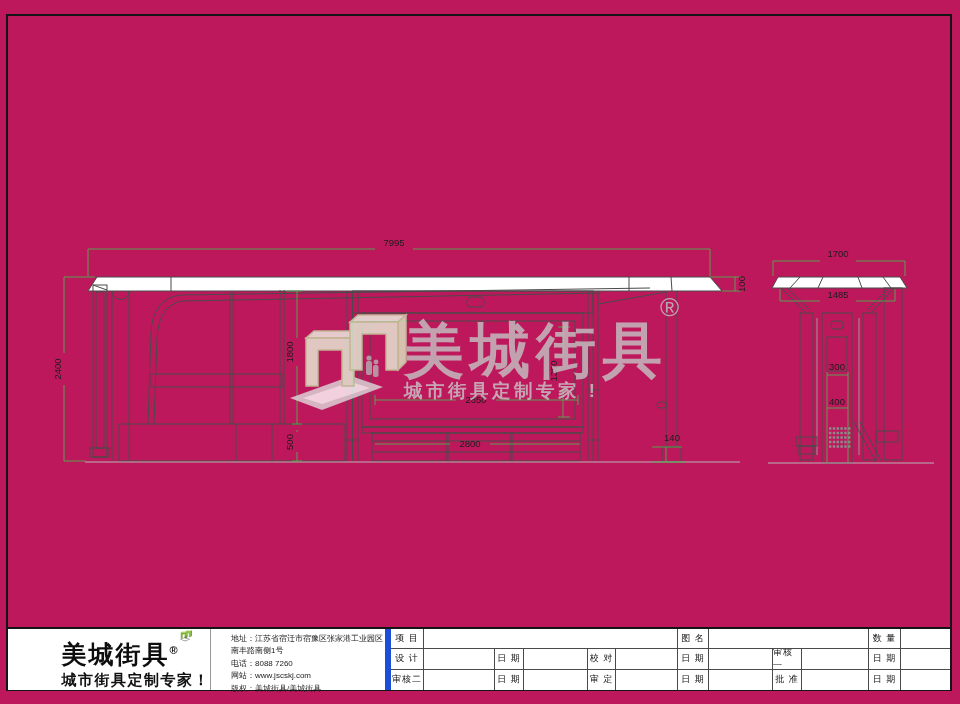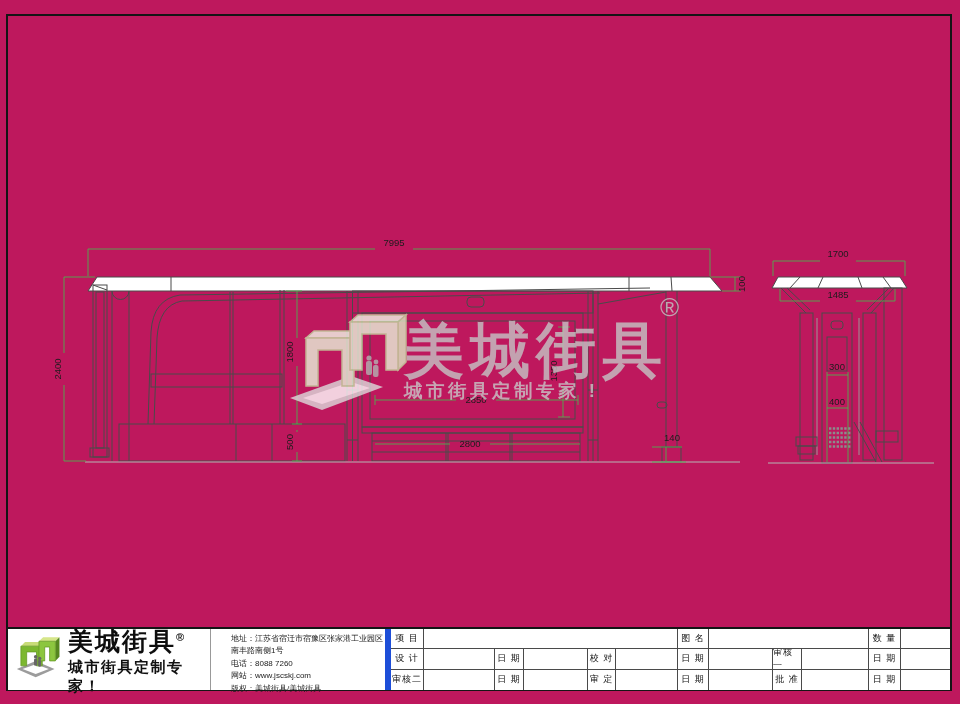--- a/index.html
+++ b/index.html
@@ -3,21 +3,21 @@
 <meta charset="utf-8">
 <style>
   html,body{margin:0;padding:0;background:#fff;}
   #page{position:relative;width:960px;height:704px;background:#be185d;overflow:hidden;
         font-family:"Liberation Sans","DejaVu Sans",sans-serif;}
   #frame{position:absolute;left:6px;top:14px;width:942px;height:673px;border:2px solid #151515;}
   #cad{position:absolute;left:0;top:0;}
   
   #titleblock{position:absolute;left:8px;top:627px;width:942px;height:61px;
               border-top:2px solid #151515;display:flex;background:#fff;}
-  .tb-logo{width:202px;display:flex;align-items:flex-start;padding-left:8px;box-sizing:border-box;}
+  .tb-logo{width:202px;display:flex;align-items:flex-end;padding-left:8px;box-sizing:border-box;flex-direction:column;}
   .tb-logo-text{margin-left:6px;}
   .tb-brand{font-size:25px;font-weight:bold;color:#0d0d0d;letter-spacing:2px;line-height:1;}
   .tb-reg{font-size:11px;vertical-align:super;font-weight:bold;}
   .tb-tag{font-size:15px;font-weight:bold;color:#111;letter-spacing:1.5px;margin-top:4px;}
   .tb-company{width:175px;border-left:1px solid #999;box-sizing:border-box;
               padding:4px 0 0 20px;font-size:8px;color:#222;line-height:1.55;}
   .tb-table{flex:1;border-left:6px solid #1d4ed8;display:grid;box-sizing:border-box;
             grid-template-columns:33px 71px 29px 64px 28px 62px 31px 64px 29px 67px 32px 1fr;
             grid-template-rows:1fr 1fr 1fr;}
   .cell{border-right:1px solid #4a4a4a;border-bottom:1px solid #4a4a4a;

